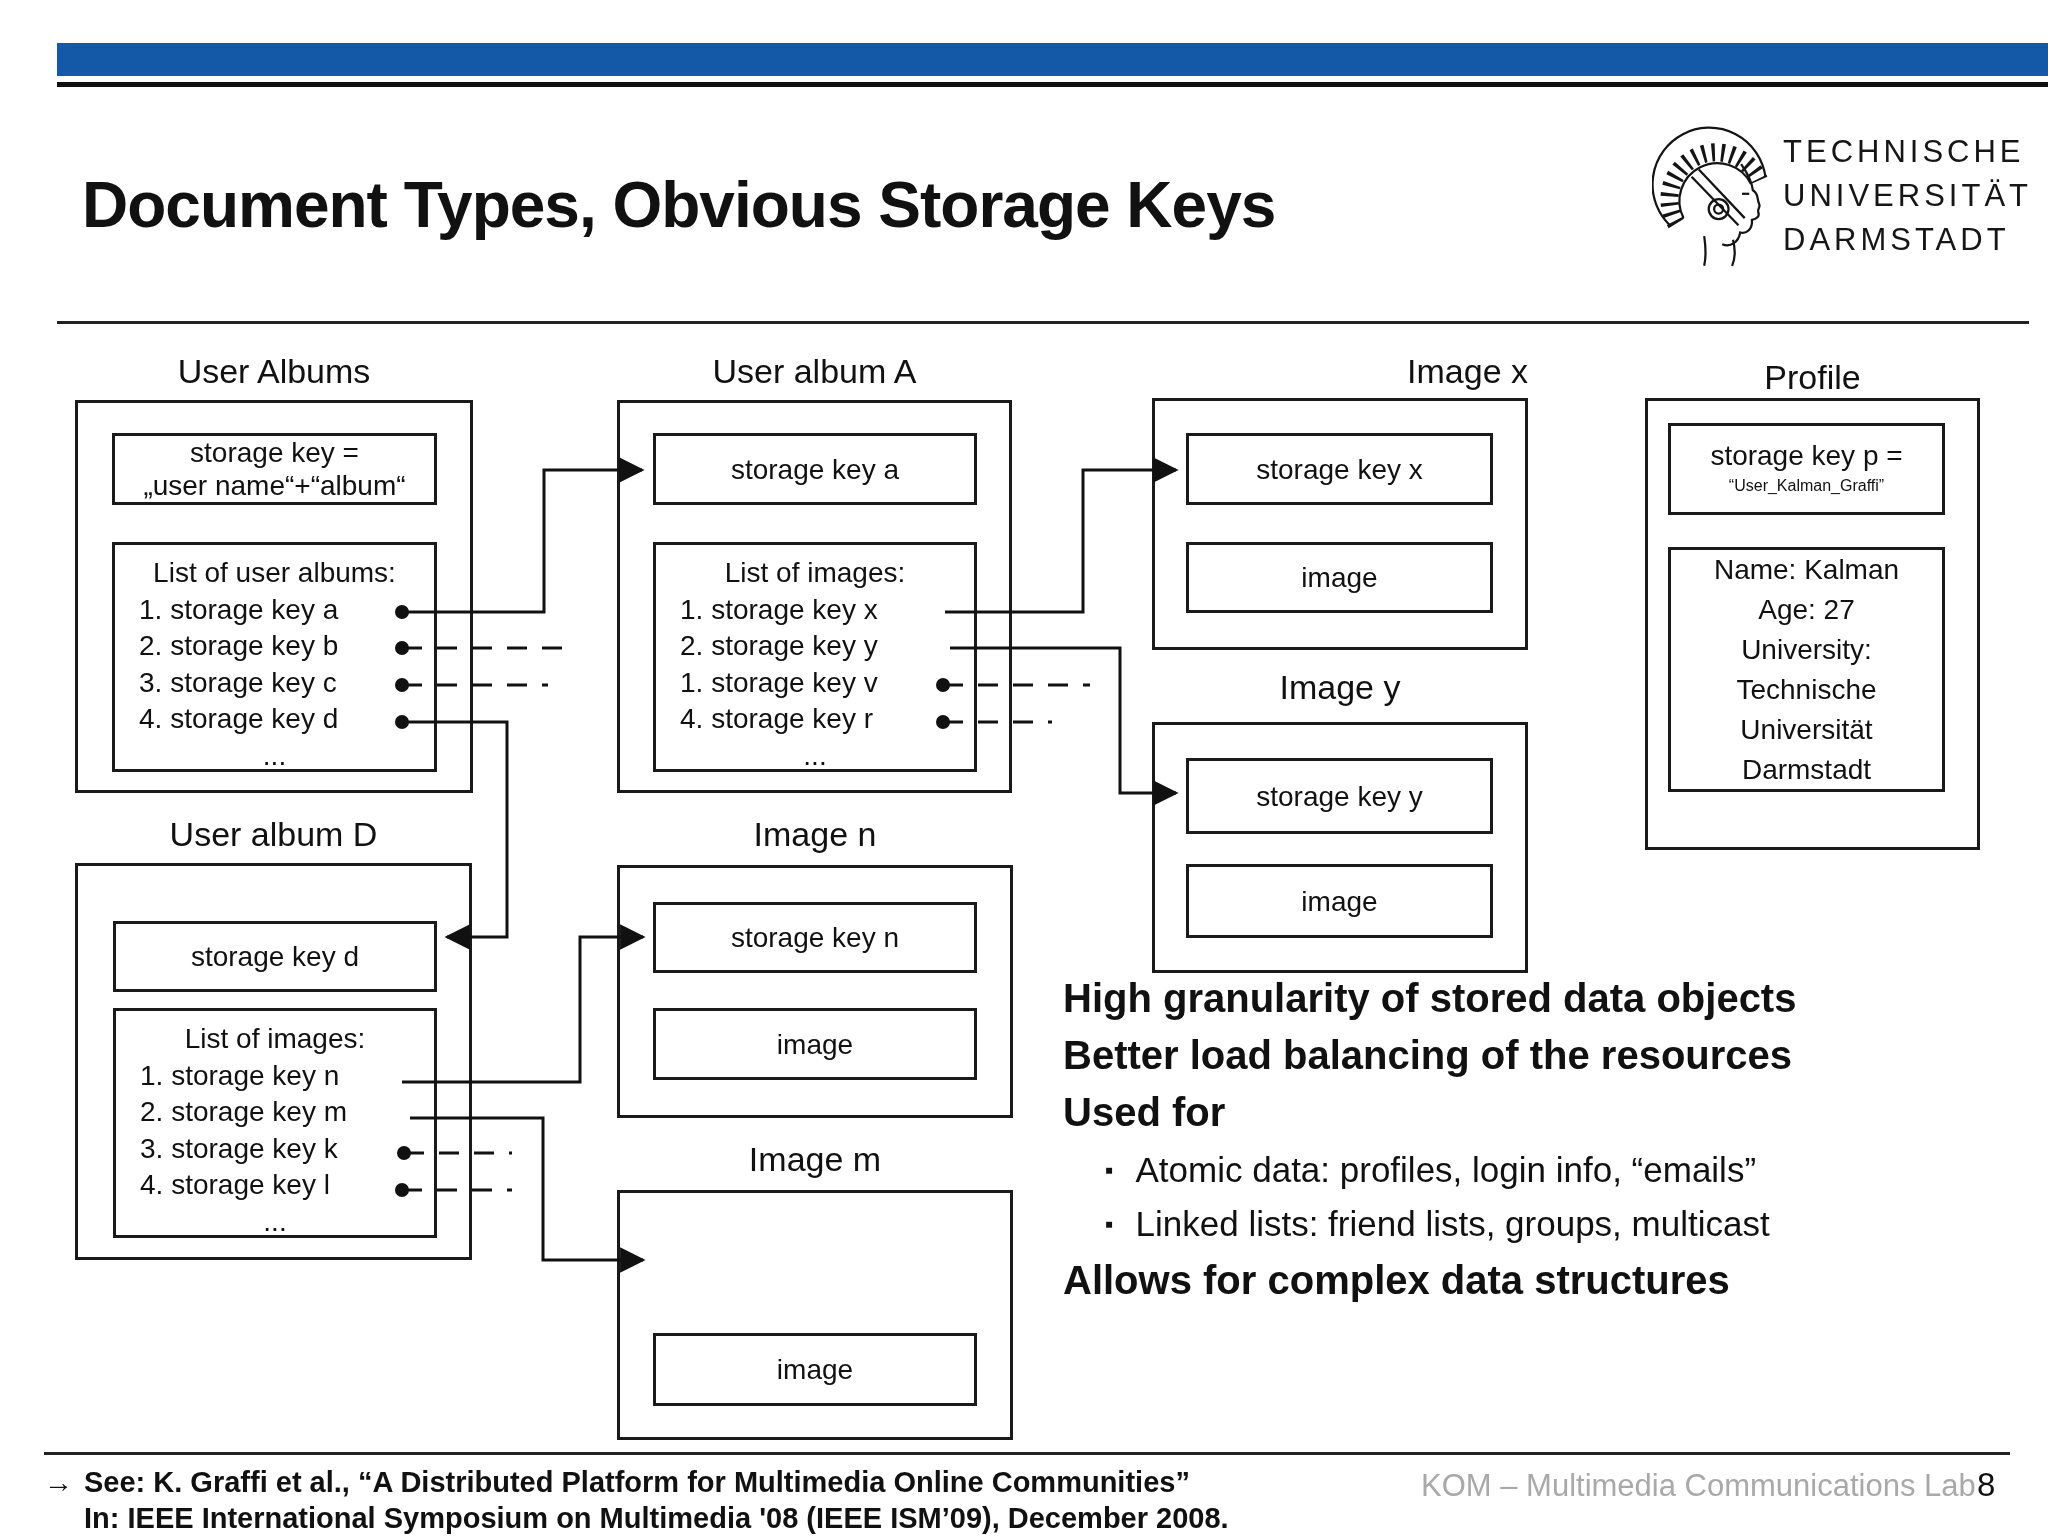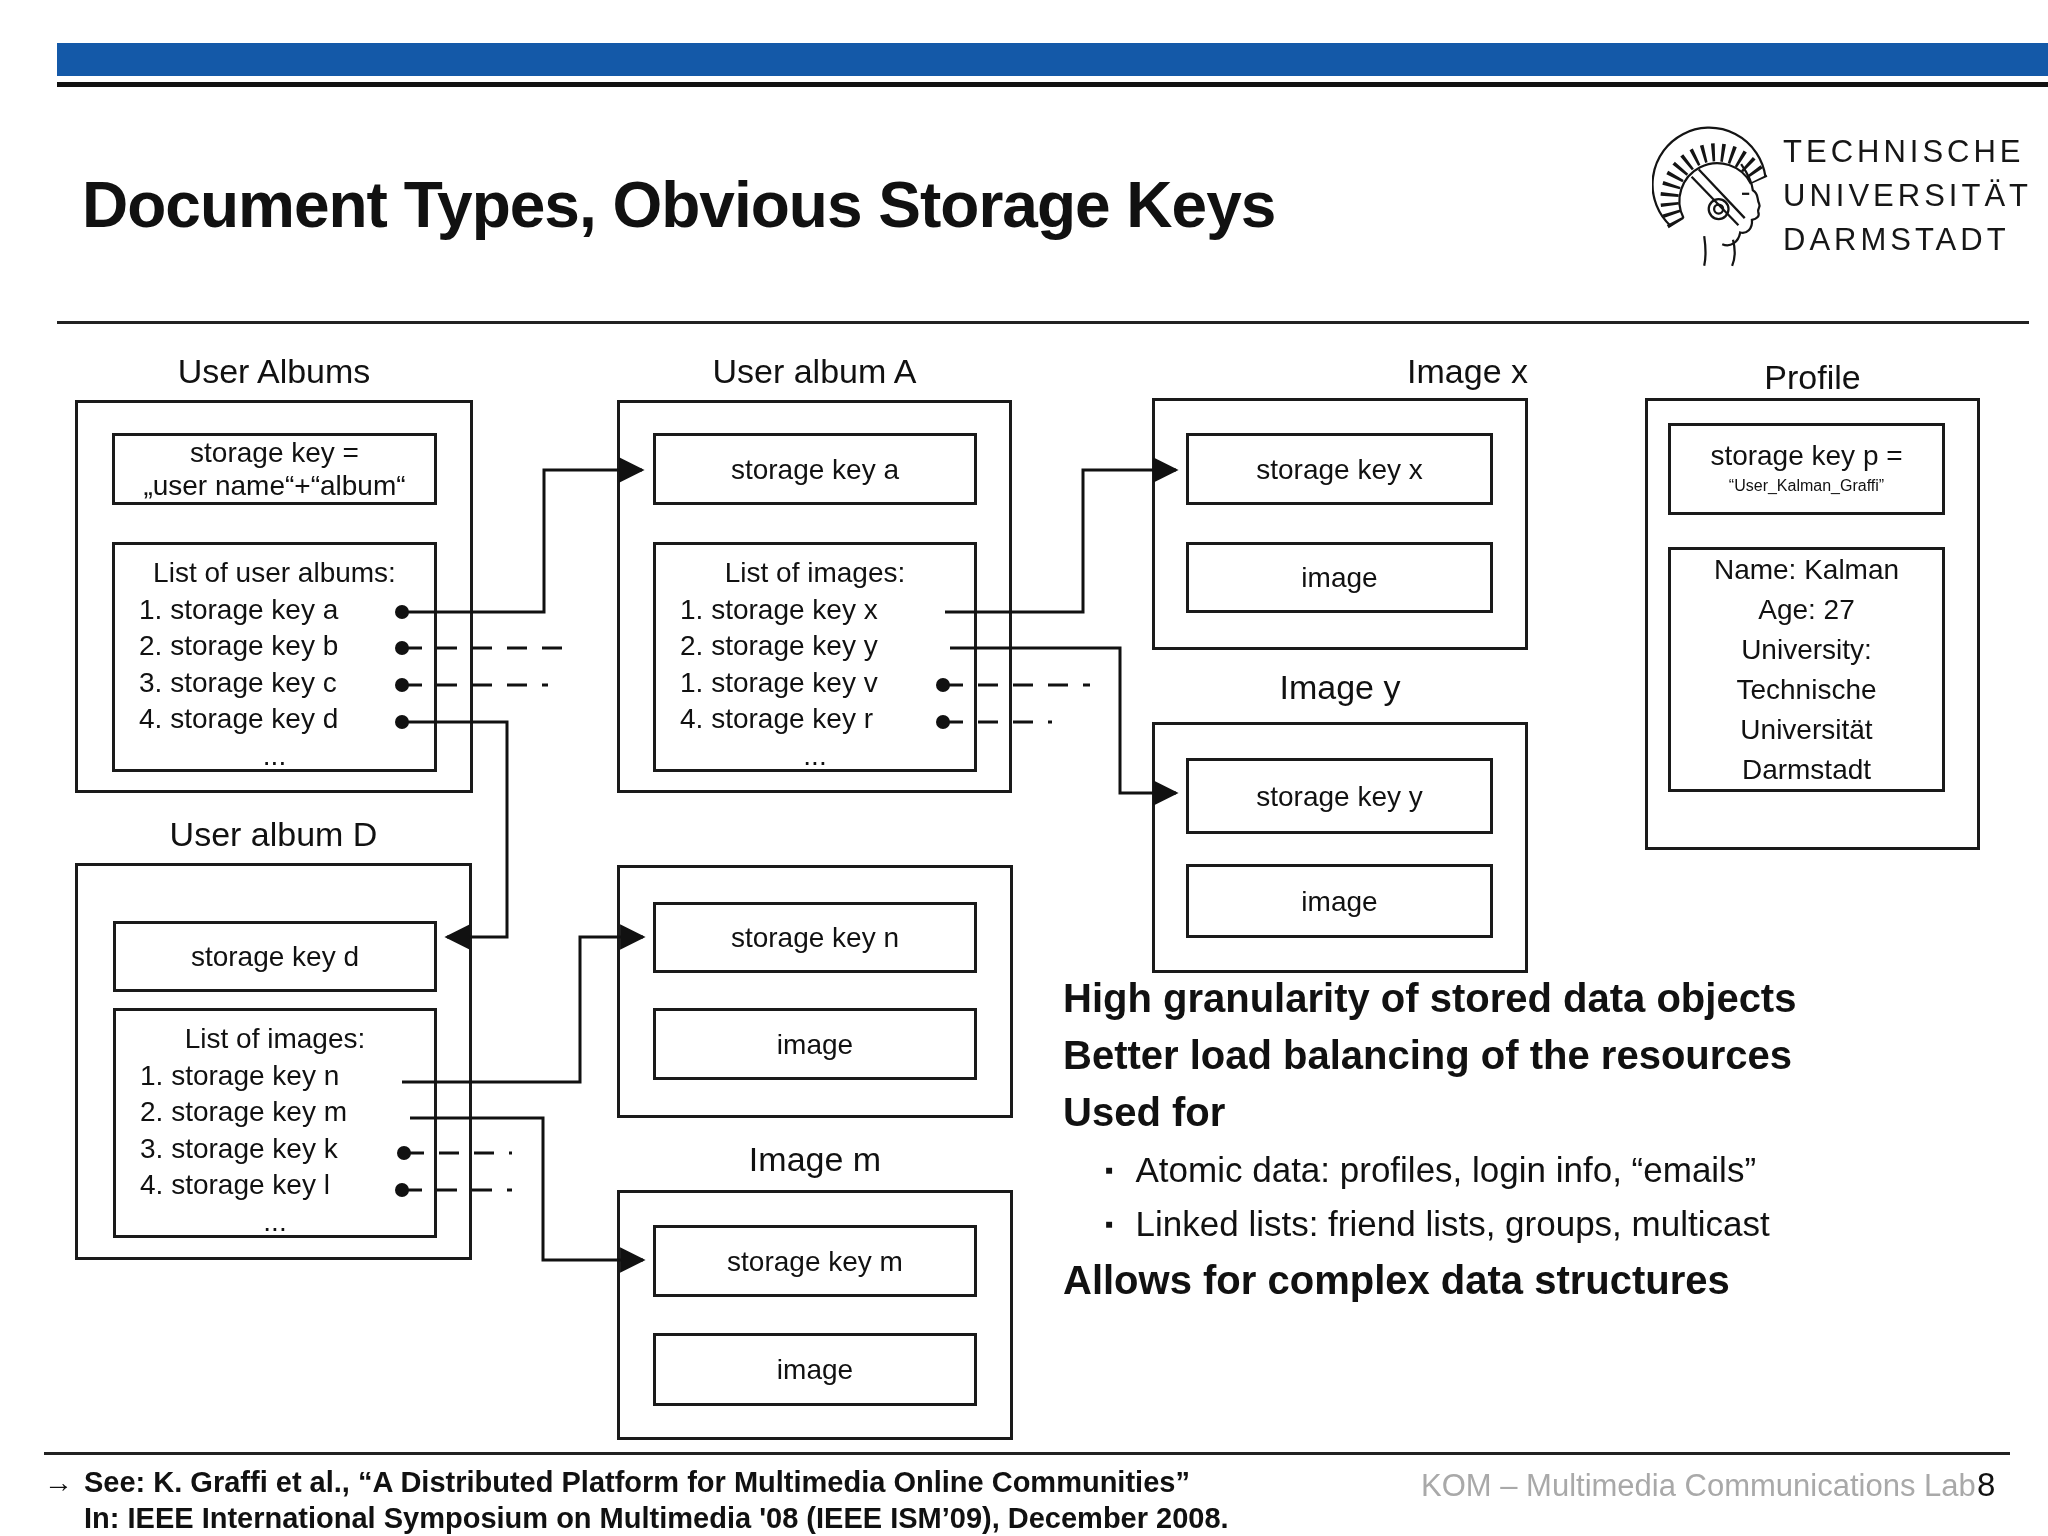--- a/index.html
+++ b/index.html
@@ -72,20 +72,21 @@
       <div>DARMSTADT</div>
     </div>
   </div>
   <div class="abs" id="title-divider"></div>
 
   <div class="abs col-title" style="left:75px;top:352px;width:398px;">User Albums</div>
   <div class="abs col-title" style="left:617px;top:352px;width:395px;">User album A</div>
   <div class="abs col-title" style="left:1152px;top:352px;width:376px;text-align:right;">Image x</div>
   <div class="abs col-title" style="left:1645px;top:358px;width:335px;">Profile</div>
   <div class="abs col-title" style="left:75px;top:815px;width:397px;">User album D</div>
+  <div class="abs col-title" style="left:617px;top:815px;width:396px;">Image n</div>
   <div class="abs col-title" style="left:1152px;top:668px;width:376px;">Image y</div>
   <div class="abs col-title" style="left:617px;top:1140px;width:396px;">Image m</div>
 
   <div class="abs box" style="left:75px;top:400px;width:398px;height:393px;"></div>
   <div class="abs box keybox" style="left:112px;top:433px;width:325px;height:72px;">
     <div>storage key =</div>
     <div>„user name“+“album“</div>
   </div>
   <div class="abs box listbox" style="left:112px;top:542px;width:325px;height:230px;">
     <div class="list-title">List of user albums:</div>
@@ -154,23 +155,20 @@
 
   <div class="abs box" style="left:617px;top:865px;width:396px;height:253px;"></div>
   <div class="abs box keybox" style="left:653px;top:902px;width:324px;height:71px;">
     <div>storage key n</div>
   </div>
   <div class="abs box keybox" style="left:653px;top:1008px;width:324px;height:72px;">
     <div>image</div>
   </div>
 
   <div class="abs box" style="left:617px;top:1190px;width:396px;height:250px;"></div>
-  <div class="abs box keybox" style="left:653px;top:1225px;width:324px;height:72px;">
-    <div>storage key m</div>
-  </div>
   <div class="abs box keybox" style="left:653px;top:1333px;width:324px;height:73px;">
     <div>image</div>
   </div>
 
   <div class="abs note-bold" style="left:1063px;top:976px;">High granularity of stored data objects</div>
   <div class="abs note-bold" style="left:1063px;top:1033px;">Better load balancing of the resources</div>
   <div class="abs note-bold" style="left:1063px;top:1090px;">Used for</div>
   <div class="abs note-bullet" style="left:1105px;top:1150px;"><span class="sq">▪</span><span>Atomic data: profiles, login info, “emails”</span></div>
   <div class="abs note-bullet" style="left:1105px;top:1204px;"><span class="sq">▪</span><span>Linked lists: friend lists, groups, multicast</span></div>
   <div class="abs note-bold" style="left:1063px;top:1258px;">Allows for complex data structures</div>

